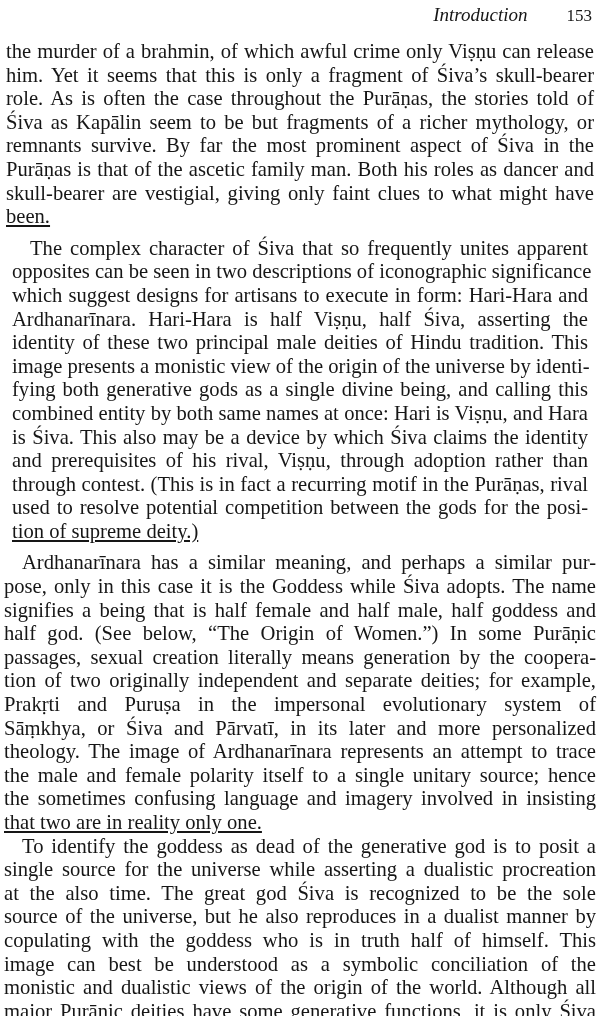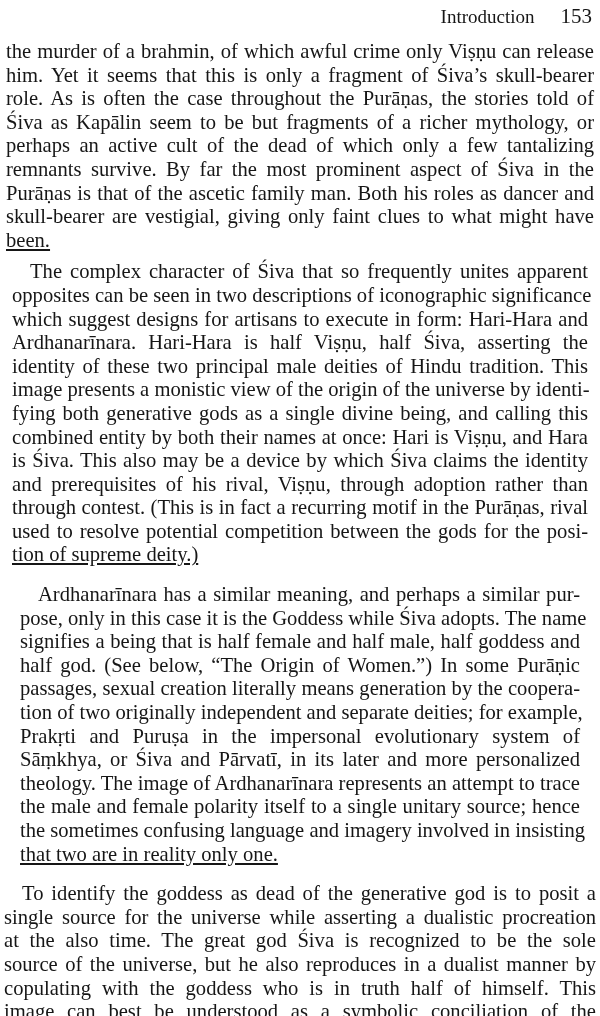--- a/index.html
+++ b/index.html
@@ -19,23 +19,25 @@
       position: absolute;
       top: 4px;
       right: 8px;
       height: 22px;
       display: flex;
       align-items: baseline;
       gap: 26px;
       font-size: 19px;
     }
     .running-head .section {
+      font-style: italic;
     }
     .running-head .pageno {
-      font-size: 21px;
+      font-size: 17px;
+      margin-left: 13px;
     }
     .body-text {
       position: absolute;
       top: 38px;
       left: 4px;
       width: 592px;
       font-size: 20.6px;
       line-height: 23.6px;
     }
     .line {
@@ -62,44 +64,43 @@
   <span class="pageno">153</span>
 </header>
 
 <main class="body-text">
 
   <p style="margin:2px">
     <span class="line">the murder of a brahmin, of which awful crime only Viṣṇu can release</span>
     <span class="line">him. Yet it seems that this is only a fragment of Śiva’s skull-bearer</span>
     <span class="line">role. As is often the case throughout the Purāṇas, the stories told of</span>
     <span class="line">Śiva as Kapālin seem to be but fragments of a richer mythology, or</span>
-    <span class="line">perhaps an active cult of the dead of which only a few tantalizing</span>
     <span class="line">remnants survive. By far the most prominent aspect of Śiva in the</span>
     <span class="line">Purāṇas is that of the ascetic family man. Both his roles as dancer and</span>
     <span class="line">skull-bearer are vestigial, giving only faint clues to what might have</span>
     <span class="line last">been.</span>
   </p>
 
   <p style="margin:8px">
     <span class="line indent">The complex character of Śiva that so frequently unites apparent</span>
     <span class="line">opposites can be seen in two descriptions of iconographic significance</span>
     <span class="line">which suggest designs for artisans to execute in form: Hari-Hara and</span>
     <span class="line">Ardhanarīnara. Hari-Hara is half Viṣṇu, half Śiva, asserting the</span>
     <span class="line">identity of these two principal male deities of Hindu tradition. This</span>
     <span class="line">image presents a monistic view of the origin of the universe by identi-</span>
     <span class="line">fying both generative gods as a single divine being, and calling this</span>
-    <span class="line">combined entity by both their names at once: Hari is Viṣṇu, and Hara</span>
+    <span class="line">combined entity by both same names at once: Hari is Viṣṇu, and Hara</span>
     <span class="line">is Śiva. This also may be a device by which Śiva claims the identity</span>
     <span class="line">and prerequisites of his rival, Viṣṇu, through adoption rather than</span>
     <span class="line">through contest. (This is in fact a recurring motif in the Purāṇas, rival</span>
     <span class="line">used to resolve potential competition between the gods for the posi-</span>
     <span class="line last">tion of supreme deity.)</span>
   </p>
 
-  <p style="margin:16px">
+  <p style="margin:0">
     <span class="line indent">Ardhanarīnara has a similar meaning, and perhaps a similar pur-</span>
     <span class="line">pose, only in this case it is the Goddess while Śiva adopts. The name</span>
     <span class="line">signifies a being that is half female and half male, half goddess and</span>
     <span class="line">half god. (See below, “The Origin of Women.”) In some Purāṇic</span>
     <span class="line">passages, sexual creation literally means generation by the coopera-</span>
     <span class="line">tion of two originally independent and separate deities; for example,</span>
     <span class="line">Prakṛti and Puruṣa in the impersonal evolutionary system of</span>
     <span class="line">Sāṃkhya, or Śiva and Pārvatī, in its later and more personalized</span>
     <span class="line">theology. The image of Ardhanarīnara represents an attempt to trace</span>
     <span class="line">the male and female polarity itself to a single unitary source; hence</span>

